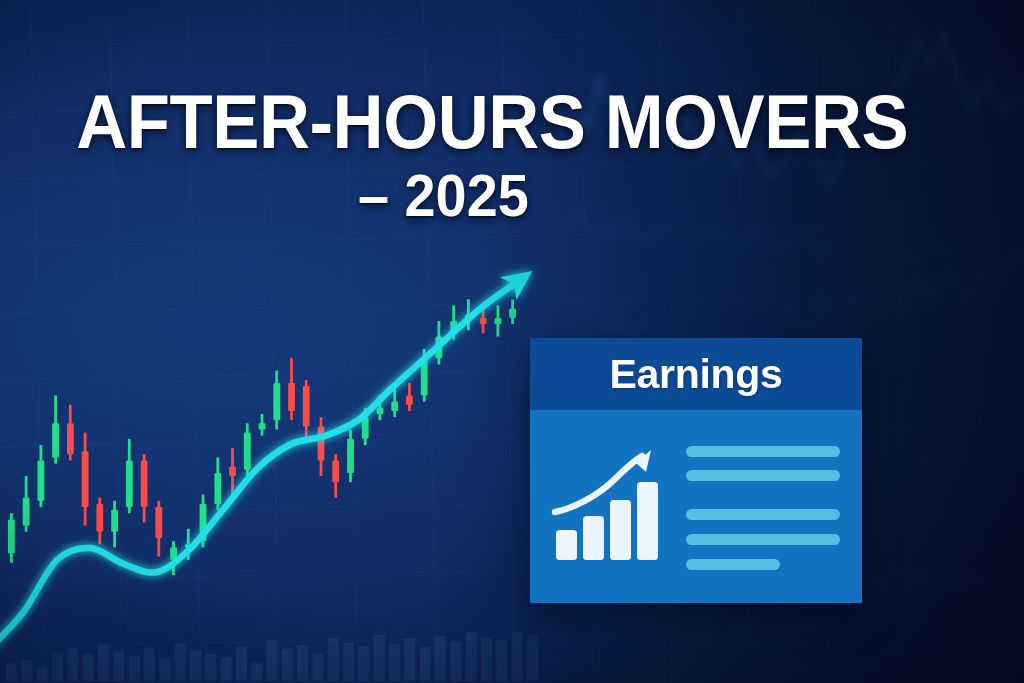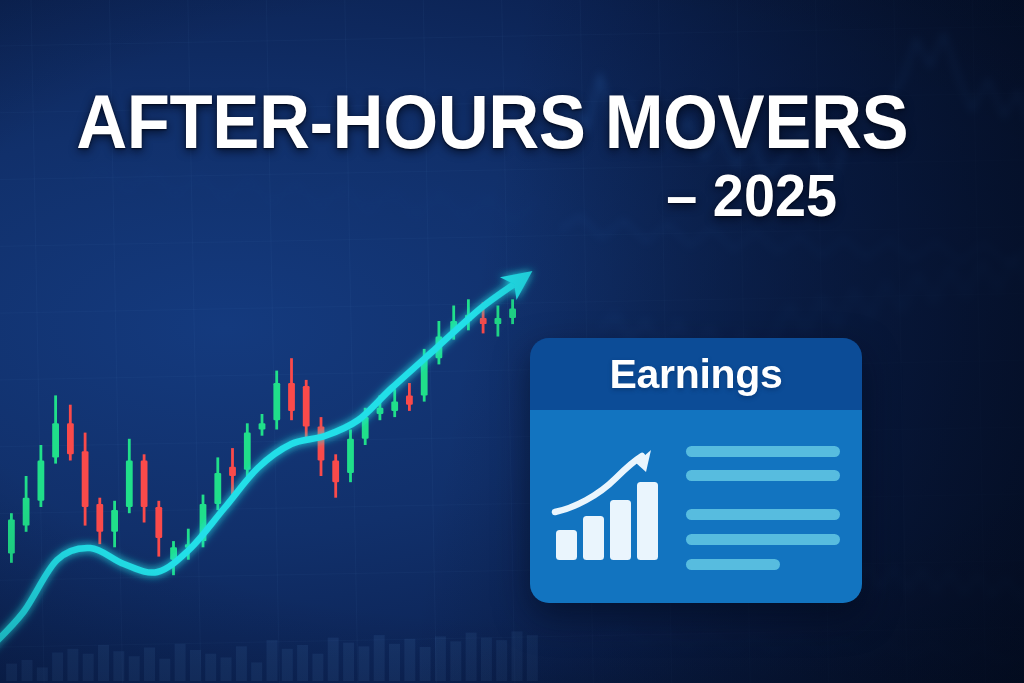--- a/index.html
+++ b/index.html
@@ -69,21 +69,21 @@
     height: 683px;
     pointer-events: none;
   }
 
   
   .title-block {
     position: absolute;
     left: 0;
     top: 86px;
     width: 900px;
-    text-align: right;
+    text-align: left;
     pointer-events: none;
   }
   .title-main {
     display: block;
     margin: 0;
     padding: 0 0 0 82px;
     color: #ffffff;
     font-family: "Liberation Sans Narrow", "Liberation Sans", sans-serif;
     font-size: 76px;
     line-height: 0.95;
@@ -110,21 +110,21 @@
     white-space: nowrap;
   }
 
   
   .card {
     position: absolute;
     left: 530px;
     top: 338px;
     width: 332px;
     height: 265px;
-    border-radius: 19px;
+    border-radius: 1px;
     overflow: hidden;
     box-shadow: 0 14px 34px rgba(2,10,28,0.55);
   }
   .card-header {
     height: 72px;
     background: #0c4c97;
     display: flex;
     align-items: center;
     justify-content: center;
   }

